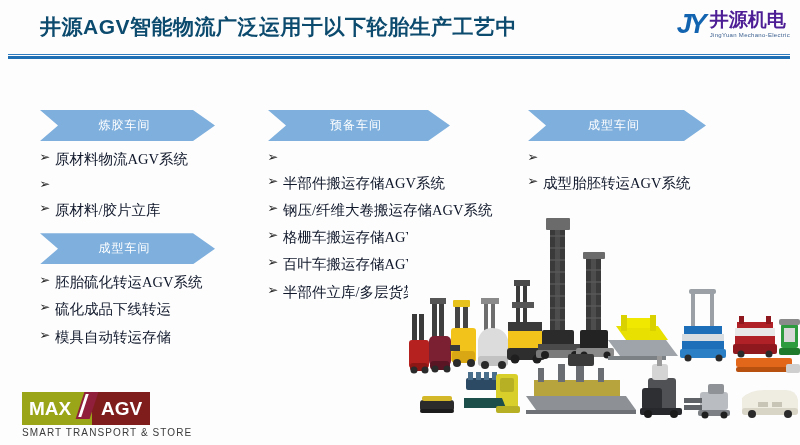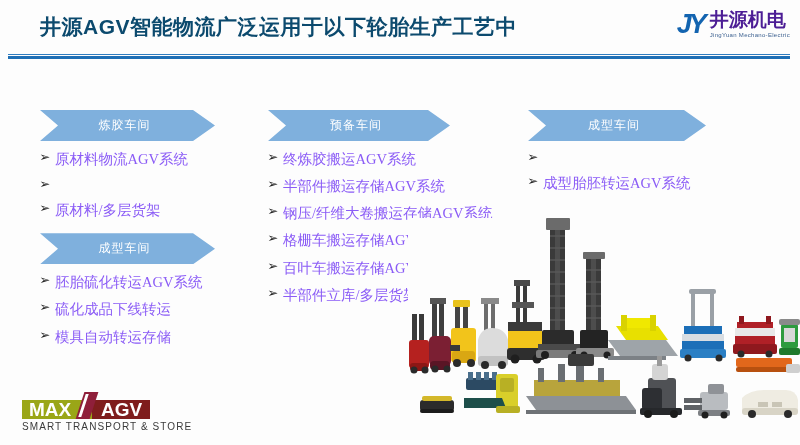--- a/index.html
+++ b/index.html
@@ -59,30 +59,30 @@
   .list{list-style:none;margin:0;padding:9px 0 0 0;}
   .li{display:flex;align-items:flex-start;margin-bottom:9px;line-height:1.05;}
   .bullet{
     flex:0 0 auto;width:15px;
     font-family:"DejaVu Sans",sans-serif;
     font-size:12px;color:#222;line-height:1.25;
     transform:scaleX(1.1);
   }
   .li-text{
     font-family:"Liberation Serif","DejaVu Serif",serif;
-    font-size:14.5px;color:#8b5cf6;white-space:nowrap;line-height:1.25;
+    font-size:14.5px;color:#0f172a;white-space:nowrap;line-height:1.25;
   }
 
   
   .photo{position:absolute;left:408px;top:218px;width:392px;height:212px;}
   .photo svg{display:block;}
 
   
   .maxagv{position:absolute;left:22px;top:392px;width:128px;}
-  .maxagv-bar{display:flex;height:27px;width:128px;overflow:hidden;align-items:flex-end;}
+  .maxagv-bar{display:flex;height:33px;width:128px;overflow:hidden;}
   .maxagv-left{background:#9aa617;flex:0 0 63px;display:flex;align-items:center;
                justify-content:flex-start;padding-left:7px;position:relative;}
   .maxagv-right{background:#7f1d1d;flex:1;display:flex;align-items:center;
                 justify-content:flex-start;padding-left:9px;position:relative;}
   .maxagv-word{font-family:"Liberation Sans","DejaVu Sans",sans-serif;font-weight:bold;
                font-size:19px;color:#ffffff;letter-spacing:0px;line-height:1;}
   .maxagv-slash{position:absolute;left:58px;top:0;width:14px;height:27px;
                 background:#8f1f3a;transform:skewX(-18deg);}
   .maxagv-slash-in{position:absolute;left:60px;top:2px;width:3px;height:23px;
                    background:#ffffff;transform:skewX(-18deg);z-index:3;}
@@ -117,21 +117,21 @@
       <ul class="list">
         <li class="li">
           <span class="bullet">➢</span>
           <span class="li-text">原材料物流AGV系统</span>
         </li>
         <li class="li">
           <span class="bullet">➢</span>
         </li>
         <li class="li">
           <span class="bullet">➢</span>
-          <span class="li-text">原材料/多层货架</span>
+          <span class="li-text">原材料/胶片立库</span>
         </li>
       </ul>
     </div>
 
     <div class="group" style="margin-top:14px;">
       <div class="banner w1">
         <span class="banner-label">成型车间</span>
       </div>
       <ul class="list">
         <li class="li">
@@ -151,21 +151,20 @@
   </div>
 
   <div class="col col-2">
     <div class="group">
       <div class="banner w2">
         <span class="banner-label">预备车间</span>
       </div>
       <ul class="list">
         <li class="li">
           <span class="bullet">➢</span>
-          <span class="li-text">终炼胶搬运AGV系统</span>
         </li>
         <li class="li">
           <span class="bullet">➢</span>
           <span class="li-text">半部件搬运存储AGV系统</span>
         </li>
         <li class="li">
           <span class="bullet">➢</span>
           <span class="li-text">钢压/纤维大卷搬运存储AGV系统</span>
         </li>
         <li class="li">

